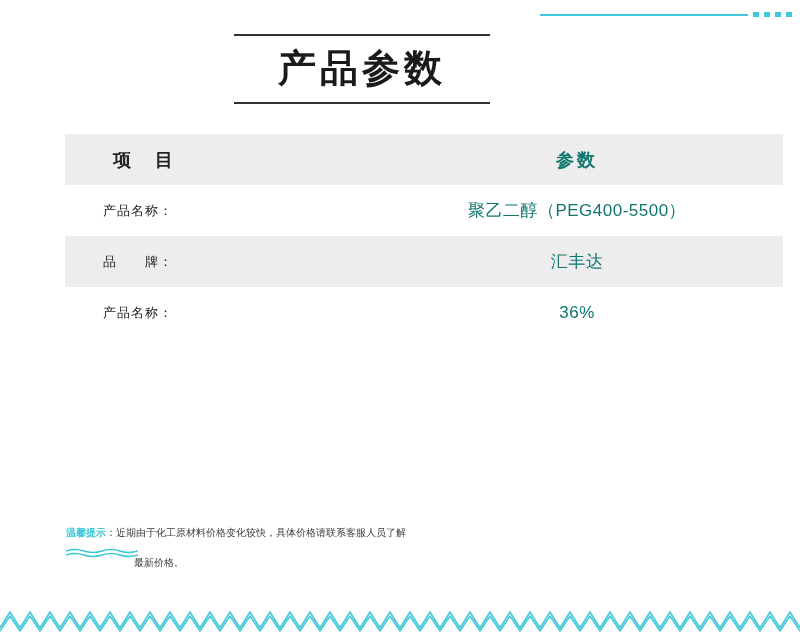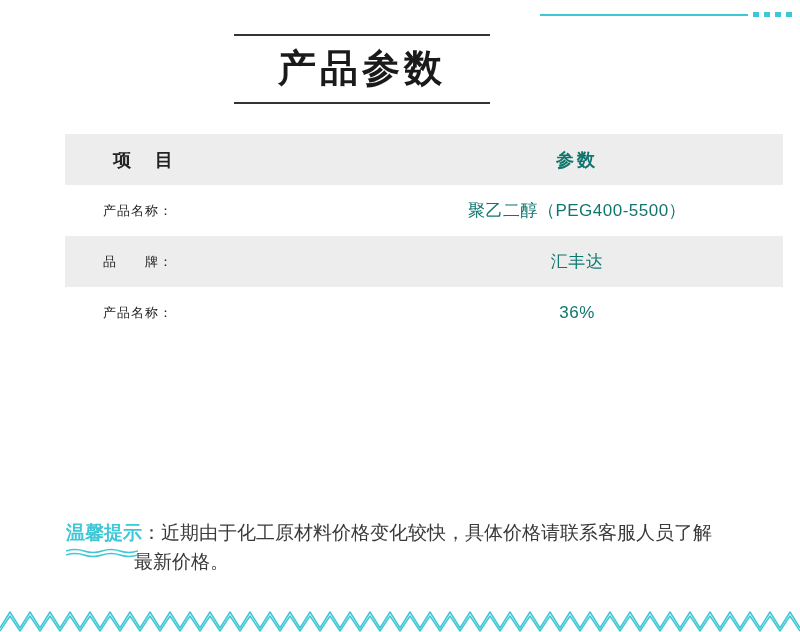--- a/index.html
+++ b/index.html
@@ -117,40 +117,39 @@
   .head-row .col-val {
     letter-spacing: 3px;
   }
 
   
   .note {
     position: absolute;
     top: 518px;
     left: 66px;
     width: 672px;
-    font-size: 19px;
+    font-size: 10px;
     line-height: 30px;
     color: #3a3a3a;
   }
   .note-label {
     color: #3ec7d6;
     font-weight: bold;
     position: relative;
   }
   .note-underline {
     position: absolute;
     top: 548px;
     left: 66px;
     width: 72px;
     height: 10px;
   }
   .note-underline svg { display: block; }
   .note-line2 {
     padding-left: 68px;
-    font-family: Liberation Mono, monospace;
   }
 
   
   .bottom-wave {
     position: absolute;
     left: 0;
     bottom: 0;
     width: 800px;
     height: 26px;
   }

